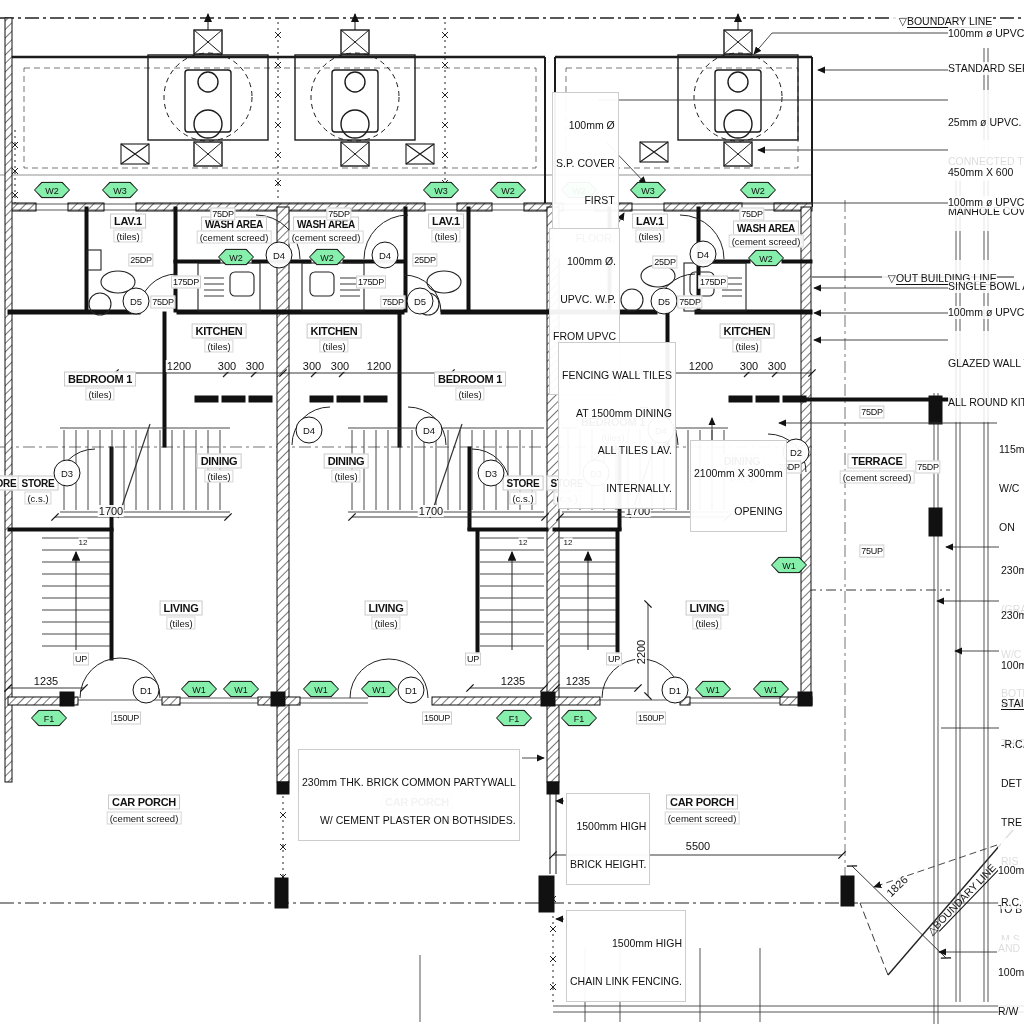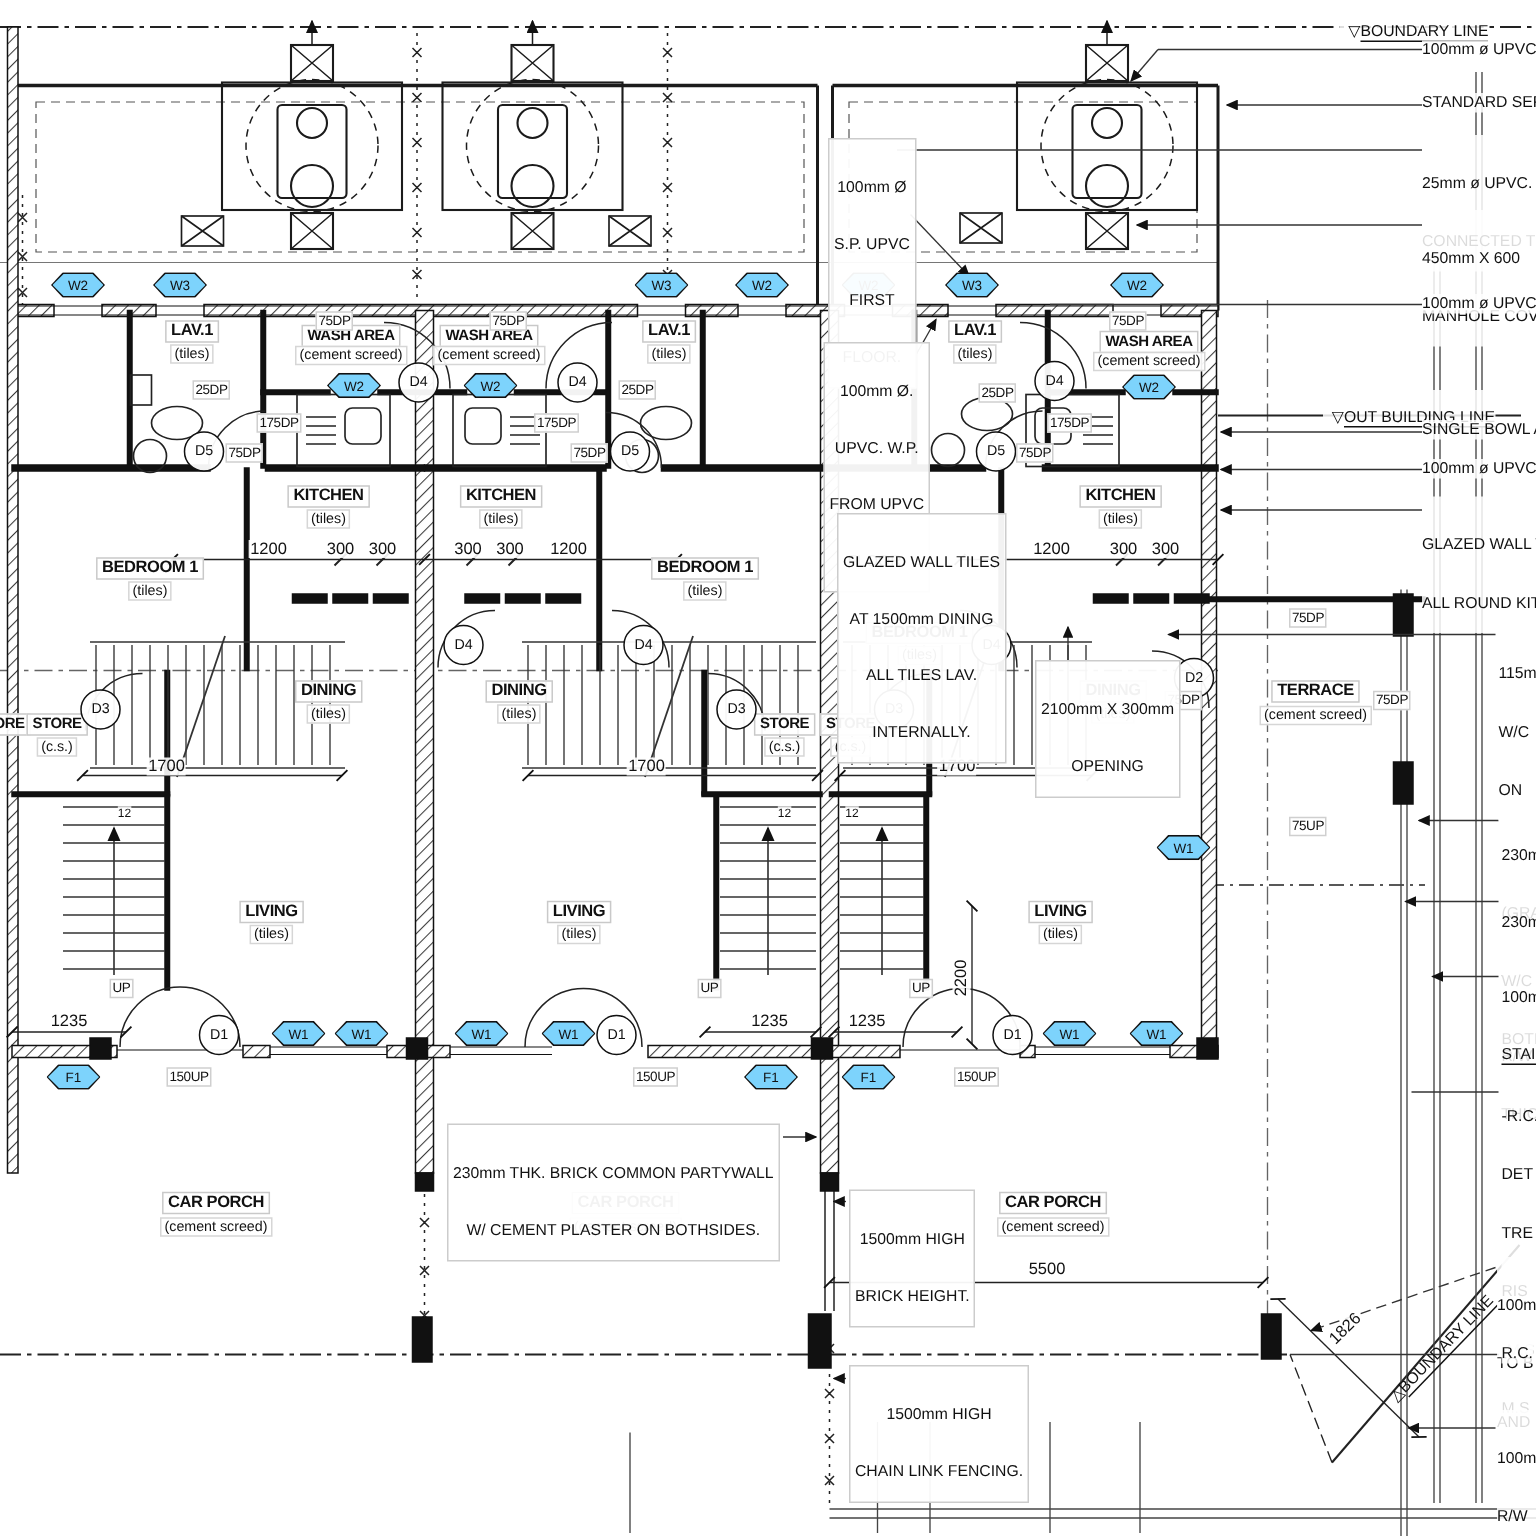--- a/index.html
+++ b/index.html
@@ -6,28 +6,28 @@
   body{width:1024px;height:1024px;overflow:hidden;position:relative;
        font-family:"Liberation Sans",sans-serif;color:#111;}
   #plan{position:absolute;left:0;top:0;z-index:1;}
   .L{position:absolute;transform:translate(-50%,-50%);white-space:pre;z-index:3;text-align:center;line-height:12px;}
   .room{font-weight:700;font-size:11px;letter-spacing:-.3px;border:1px solid #c9c9c9;background:rgba(255,255,255,.93);padding:0 3px;line-height:13px;}
   .roomsm{font-weight:700;font-size:10px;}
   .fin{font-size:9.5px;border:1px solid #d6d6d6;background:rgba(255,255,255,.93);padding:0 2px;line-height:11px;}
   .mark{font-size:9px;letter-spacing:-.3px;border:1px solid #cfcfcf;background:rgba(255,255,255,.96);padding:0 1px;line-height:11px;}
   .dim{font-size:11px;background:rgba(255,255,255,.9);padding:0 1px;line-height:12px;}
   .tiny{font-size:8px;line-height:9px;background:rgba(255,255,255,.85);}
-  .note{font-size:10.5px;line-height:12.5px;border:1px solid #ccc;background:rgba(255,255,255,.95);padding:1px 3px;text-align:center;transform:none;}
+  .note{font-size:10.5px;line-height:12.5px;border:1px solid #ccc;background:rgba(255,255,255,.95);padding:1px 3px;text-align:right;transform:none;}
   .co{font-size:10.5px;line-height:13px;text-align:left;transform:none;background:rgba(255,255,255,.85);}
   .hd{font-size:10.5px;font-weight:400;transform:none;background:rgba(255,255,255,.85);}
   .u{border-bottom:1px solid #111;padding-bottom:0px;}
   .hex{position:absolute;width:36px;height:17px;transform:translate(-50%,-50%);z-index:3;
        clip-path:polygon(22% 0,78% 0,100% 50%,78% 100%,22% 100%,0 50%);background:#111;}
   .hex>span{position:absolute;inset:1px;clip-path:polygon(22% 0,78% 0,100% 50%,78% 100%,22% 100%,0 50%);
-       background:#7dd3fc;display:flex;align-items:center;justify-content:center;font-size:9px;}
+       background:#86efac;display:flex;align-items:center;justify-content:center;font-size:9px;}
   .circ{position:absolute;width:25px;height:25px;transform:translate(-50%,-50%);z-index:3;border:1.2px solid #111;
         border-radius:50%;background:rgba(255,255,255,.95);display:flex;align-items:center;justify-content:center;font-size:9.5px;text-align:center;}
   .rN45{transform:translate(-50%,-50%) rotate(-46deg);}
   .rP45{transform:translate(-50%,-50%) rotate(-44deg);}
   .rV{transform:translate(-50%,-50%) rotate(-90deg);}
 </style>
 </head>
 <body>
 
 <svg id="plan" width="1024" height="1024" viewBox="0 0 1024 1024">
@@ -545,32 +545,32 @@
 </div>
 <div class="L hd" style="left:882px;top:260px;transform:none">
   <span>▽</span><span class="u">OUT BUILDING LINE</span>
 </div>
 <div class="L hd rN45" style="left:955px;top:897px;background:none">
   <span>△</span><span class="u">BOUNDARY LINE</span>
 </div>
 
 <div class="L note" style="left:552px;top:92px">
   <div>100mm Ø</div>
-  <div>S.P. UPVC</div>
+  <div>S.P. COVER</div>
   <div>FIRST</div>
   <div>FLOOR.</div>
 </div>
 <div class="L note" style="left:549px;top:228px">
   <div>100mm Ø.</div>
   <div>UPVC. W.P.</div>
   <div>FROM UPVC</div>
   <div>FLOOR.</div>
 </div>
 <div class="L note" style="left:558px;top:342px">
-  <div>GLAZED WALL TILES</div>
+  <div>FENCING WALL TILES</div>
   <div>AT 1500mm DINING</div>
   <div>ALL TILES LAV.</div>
   <div>INTERNALLY.</div>
 </div>
 <div class="L note" style="left:690px;top:440px">
   <div>2100mm X 300mm</div>
   <div>OPENING</div>
 </div>
 <div class="L note" style="left:298px;top:749px">
   <div>230mm THK. BRICK COMMON PARTYWALL</div>

